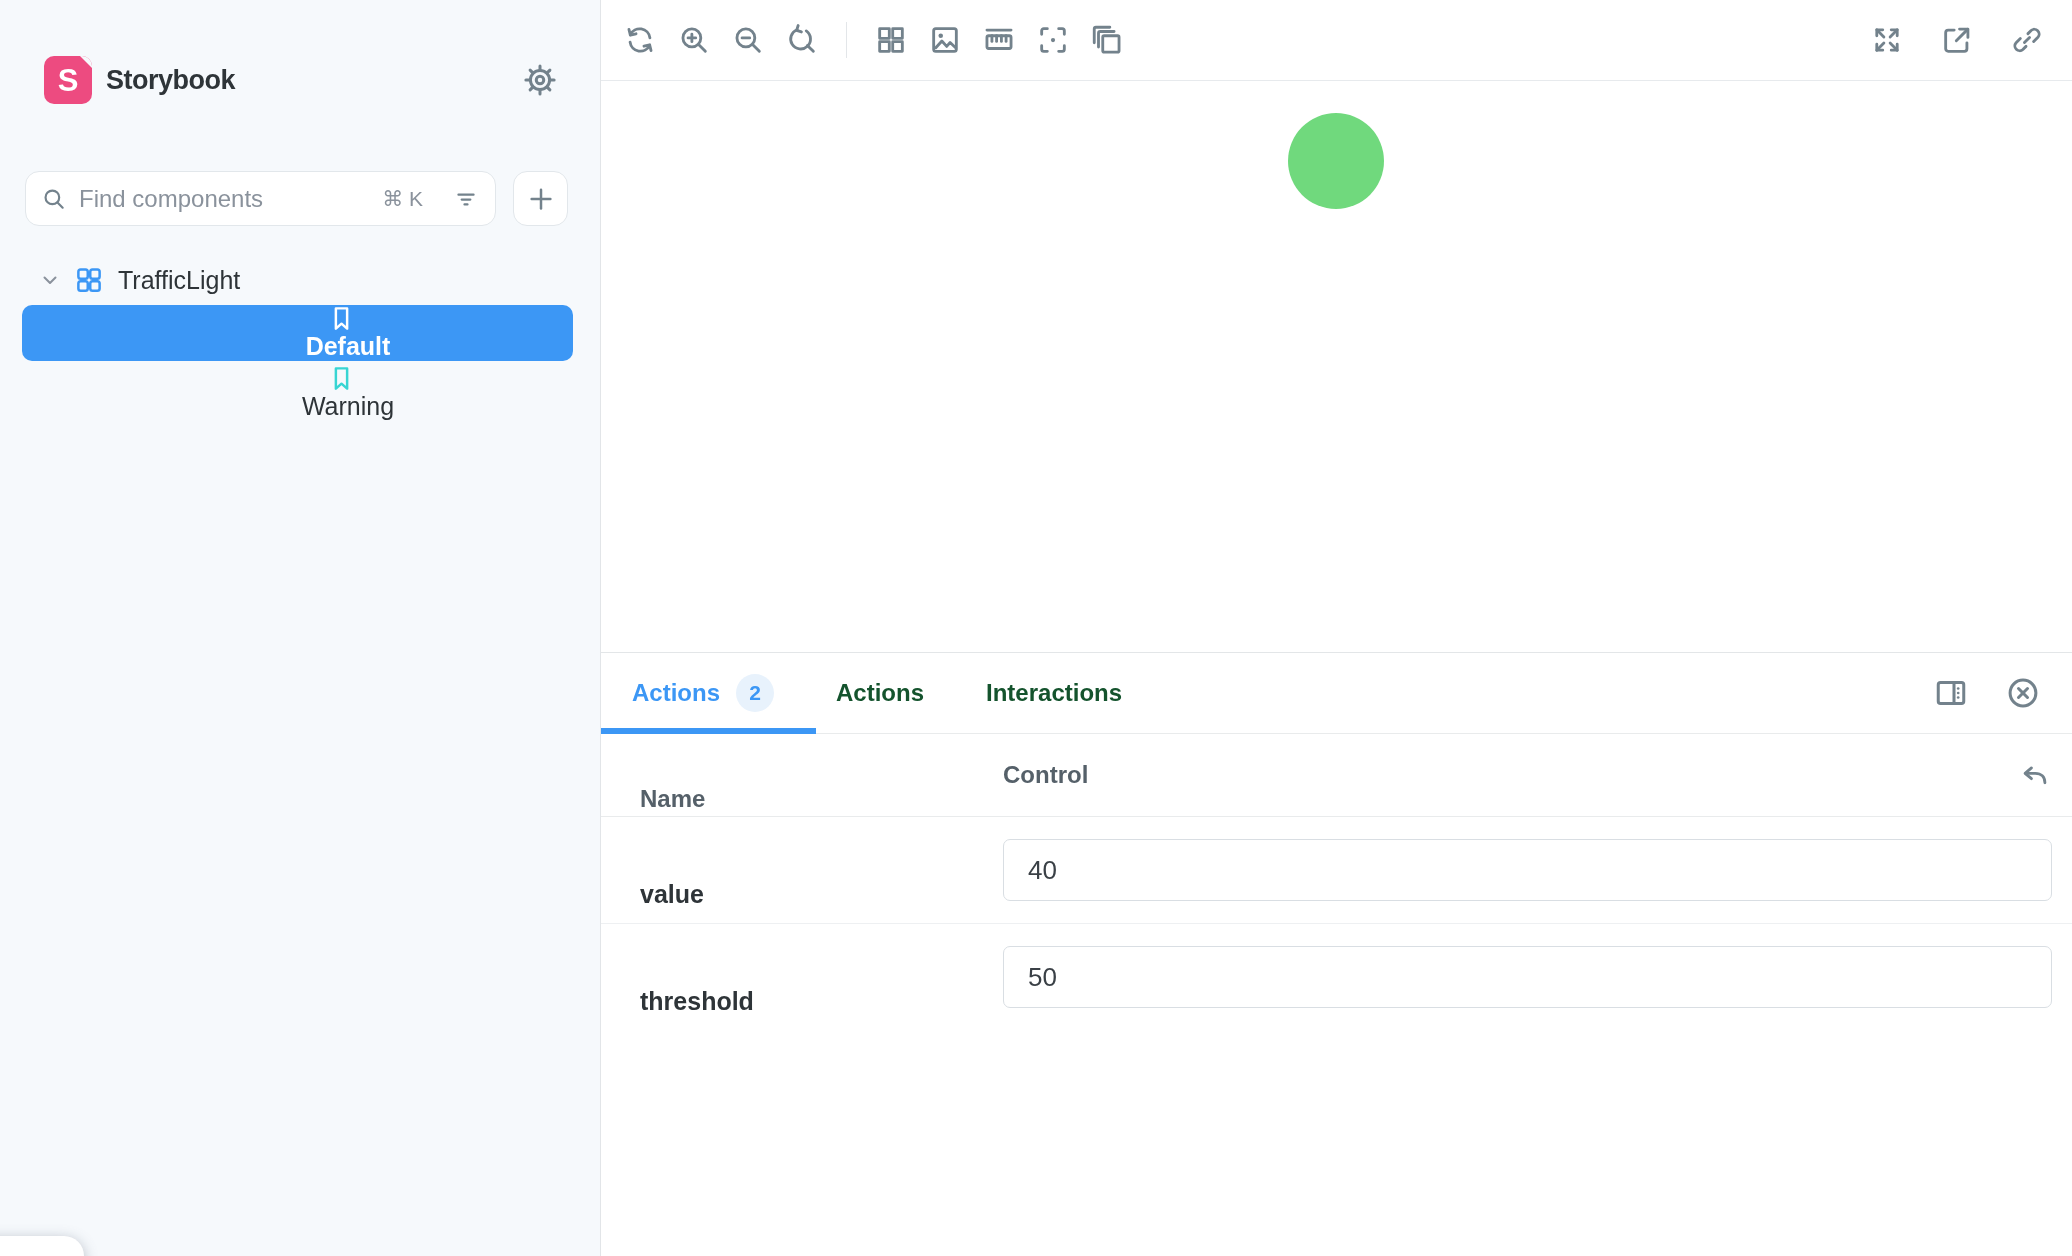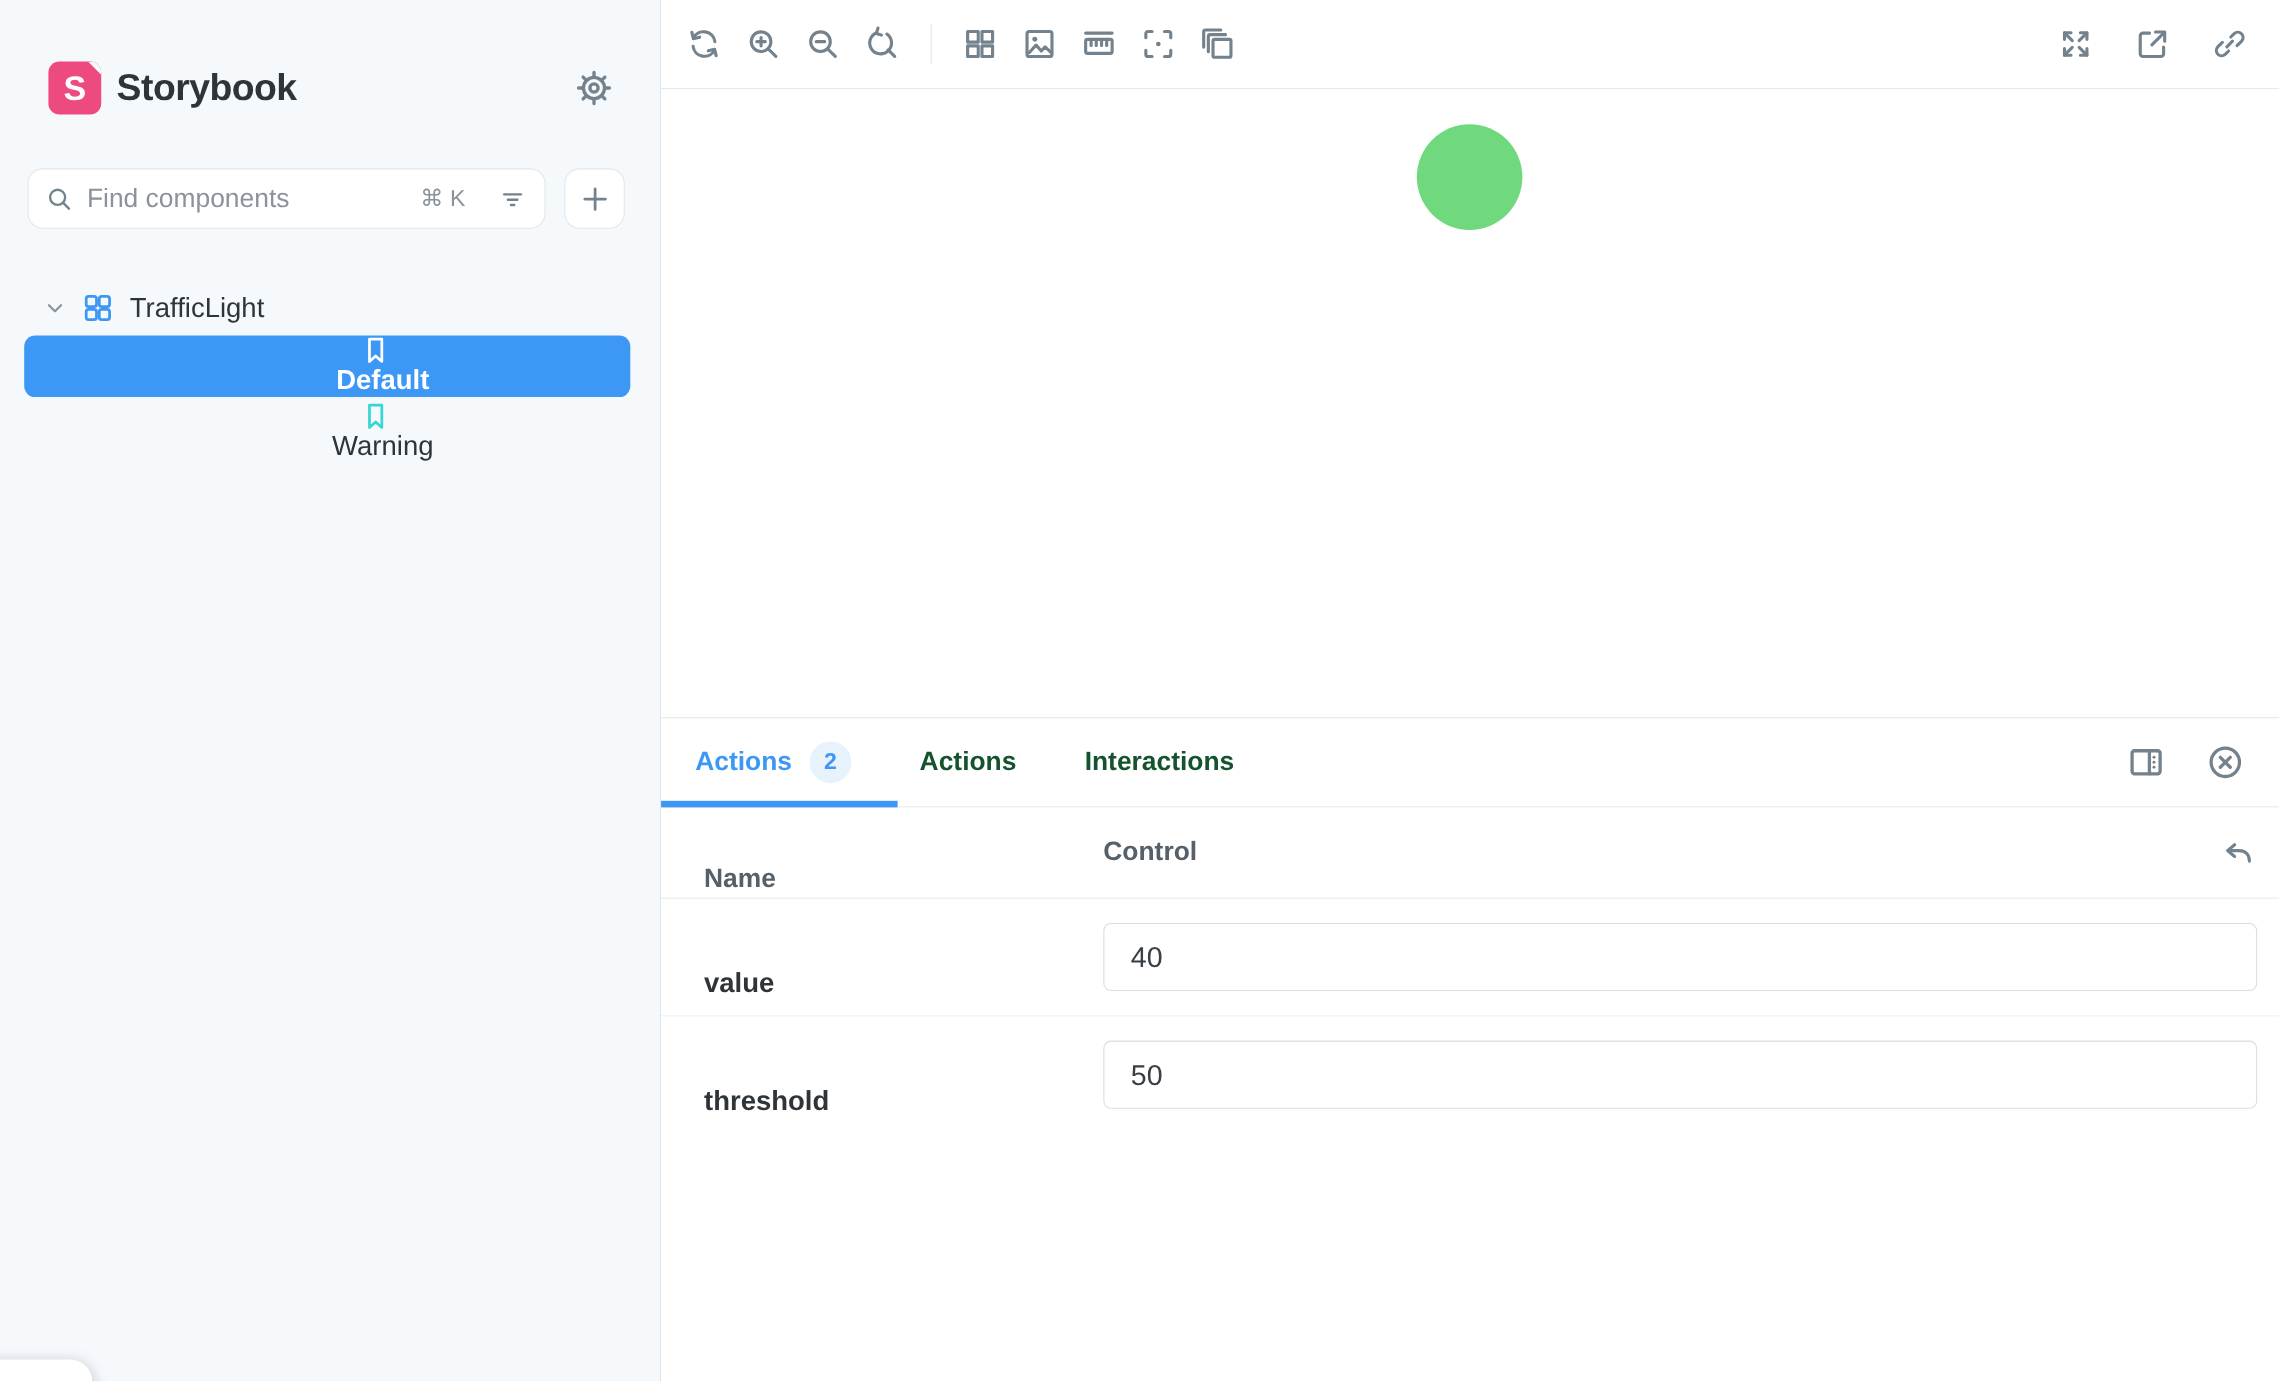--- a/index.html
+++ b/index.html
@@ -10,24 +10,24 @@
 
   
   .sidebar{position:absolute;left:0;top:0;width:601px;height:1256px;background:#F6F9FC;
            border-right:1px solid rgba(0,0,0,.08);box-sizing:border-box;}
   .brand-row{position:absolute;left:44px;top:56px;display:flex;align-items:center;}
   .logo{position:relative;width:48px;height:48px;border-radius:10px;background:#ED4B80;
         display:flex;align-items:center;justify-content:center;}
   .logo .cut{position:absolute;top:0;right:0;width:0;height:0;
         border-top:12px solid #F6F9FC;border-left:12px solid transparent;border-top-right-radius:10px;}
   .logo span{color:#fff;font-size:31px;font-weight:800;line-height:1;}
-  .brand-name{margin-left:14px;font-size:34px;font-weight:800;letter-spacing:-.5px;color:#2E3438;}
+  .brand-name{margin-left:14px;font-size:27px;font-weight:800;letter-spacing:-.5px;color:#2E3438;}
   .gear-btn{position:absolute;right:40px;top:60px;width:40px;height:40px;display:flex;
         align-items:center;justify-content:center;cursor:pointer;}
-  .search-row{position:absolute;left:25px;top:153px;display:flex;gap:17px;}
+  .search-row{position:absolute;left:25px;top:171px;display:flex;gap:17px;}
   .searchbox{width:471px;height:55px;background:#fff;border:1px solid #E2E7EB;border-radius:14px;
         display:flex;align-items:center;padding:0 16px 0 15px;box-sizing:border-box;}
   .searchbox input{flex:1;border:none;outline:none;background:transparent;font-size:24px;
         font-family:inherit;color:#2E3438;margin-left:10px;min-width:0;}
   .searchbox input::placeholder{color:#8A929C;opacity:1;}
   .shortcut{font-size:21px;color:#8A929C;white-space:nowrap;}
   .filter-btn{margin-left:30px;display:flex;align-items:center;cursor:pointer;}
   .plus-btn{width:55px;height:55px;background:#fff;border:1px solid #E2E7EB;border-radius:14px;
         display:flex;align-items:center;justify-content:center;cursor:pointer;box-sizing:border-box;}
   .tree{position:absolute;left:0;top:255px;right:0;}

